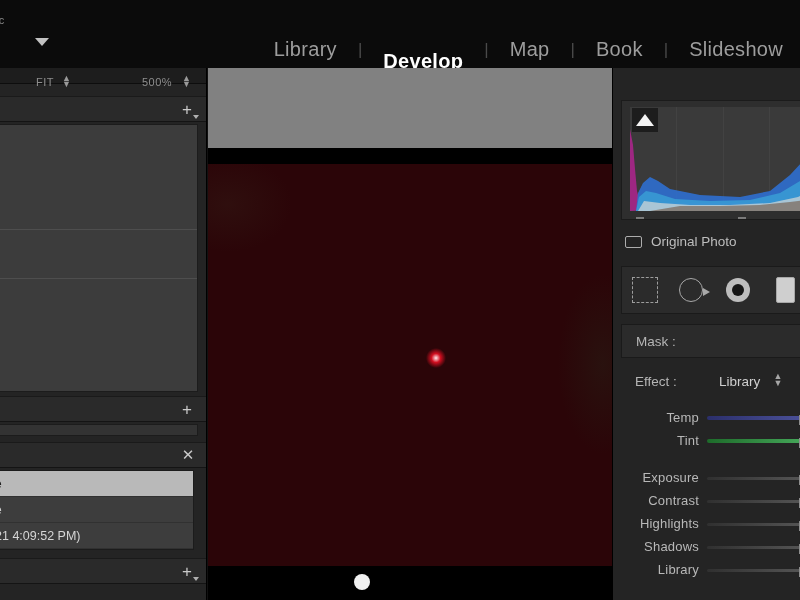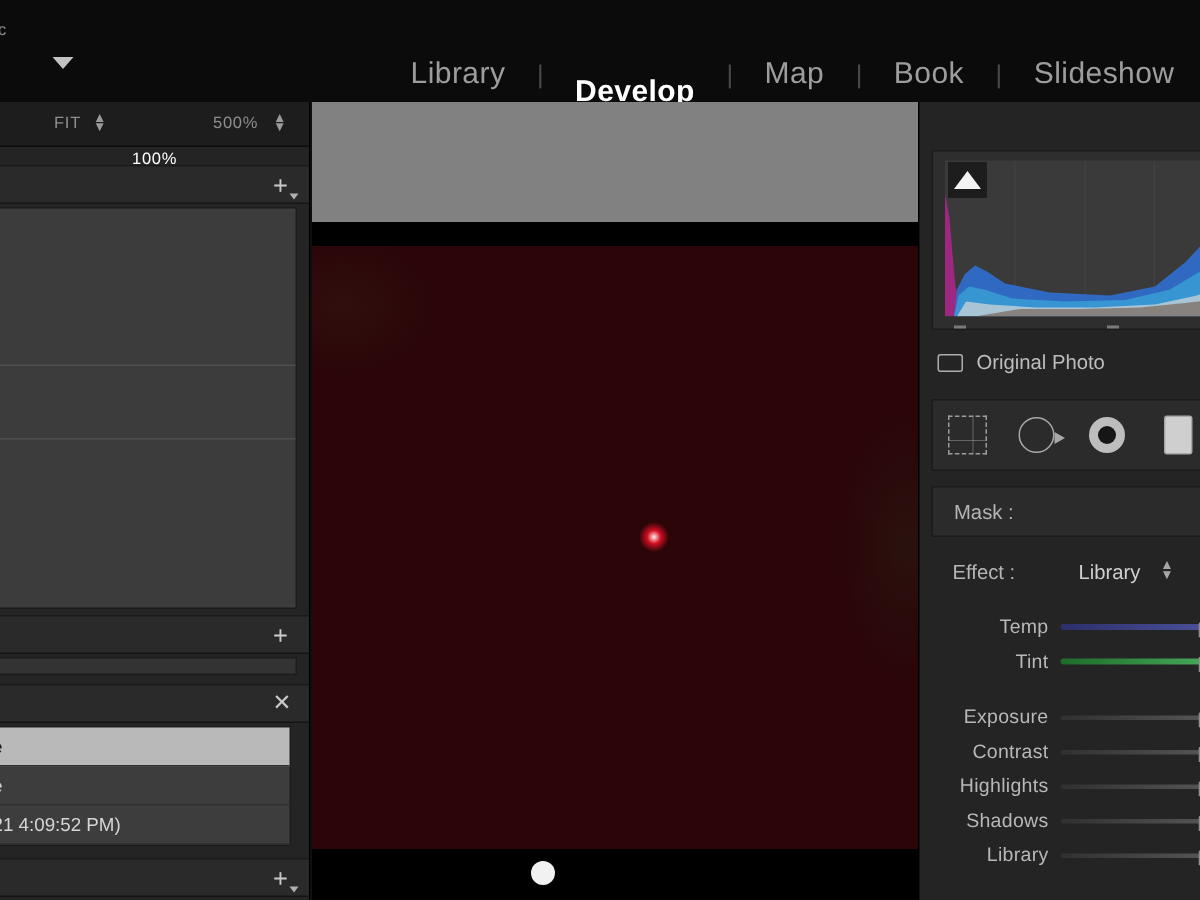--- a/index.html
+++ b/index.html
@@ -36,21 +36,21 @@
   }
   .module.active { color:#ffffff; font-weight:bold;margin-top:24px; }
   .module-sep { color:#4a4a4a; font-size:17px; }
 
   
   .left-panel {
     position:absolute; left:0; top:68px; width:207px; height:532px;
     background:#242424; border-right:1px solid #000;
   }
   .nav-zoom {
-    position:relative; height:30px; background:#1d1d1d; border-bottom:1px solid #0d0d0d;
+    position:relative; height:16px; background:#1d1d1d; border-bottom:1px solid #0d0d0d;
   }
   .zoom-item {
     position:absolute; top:8px; font-size:11px; color:#8e8e8e; letter-spacing:.5px;
   }
   .zoom-item.active { color:#ffffff; font-weight:normal;margin-top:24px; }
   .stepper {
     position:absolute; top:7px; width:9px; height:14px; color:#9a9a9a; font-size:9px;
     line-height:6px; text-align:center;
   }
   .stepper i { display:block; font-style:normal; }

